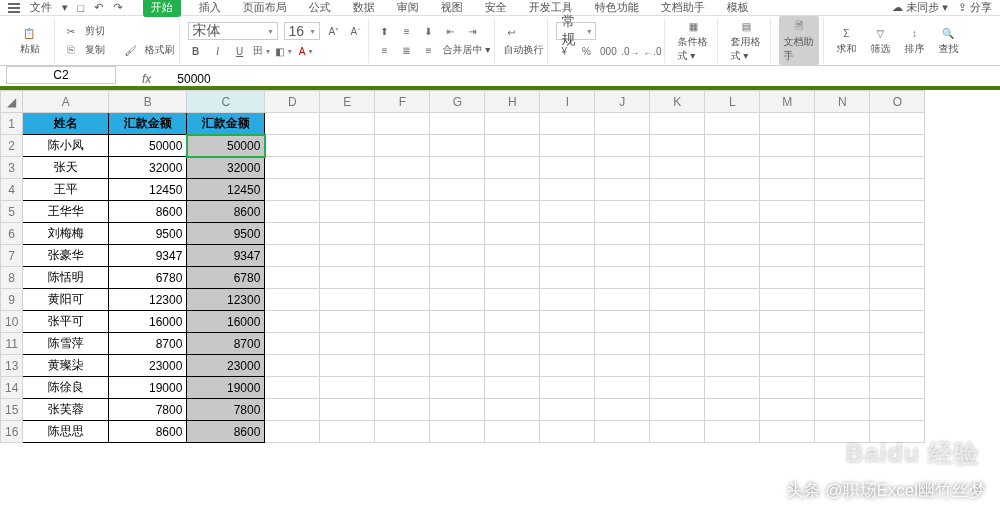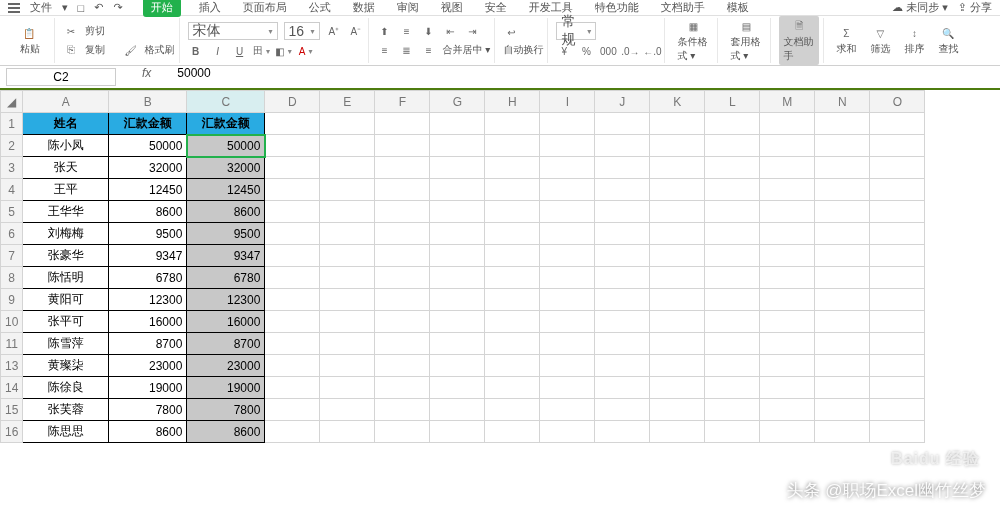--- a/index.html
+++ b/index.html
@@ -20,21 +20,21 @@
 .rgroup.nb { border-right: none; }
 .rrow { display: flex; gap: 6px; align-items: center; }
 .ricon { width: 16px; height: 16px; display: inline-flex; align-items: center; justify-content: center; color: #666; }
 .rbtn { display: flex; flex-direction: column; align-items: center; gap: 1px; padding: 2px 4px; cursor: pointer; }
 .rbtn.big { width: 40px; }
 .rbtn.active { background: #d0d0d0; border-radius: 2px; }
 .sel { border: 1px solid #ccc; padding: 1px 4px; font-size: 14px; background: #fff; height: 18px; display: flex; align-items: center; justify-content: space-between; }
 .dd::after { content: "▾"; font-size: 8px; margin-left: 3px; color: #888; }
 
 
-.fbar { display: flex; height: 24px; border-bottom: 2px solid #4d7c0f; align-items: flex-start; font-size: 12px; }
+.fbar { display: flex; height: 24px; border-bottom: 4px solid #4d7c0f; align-items: flex-end; font-size: 12px; }
 .namebox { width: 110px; border: 1px solid #ccc; margin: 2px 6px; padding: 1px 6px; text-align: center; height: 18px; }
 .fx { margin: 0 20px; color: #666; font-style: italic; }
 .fval { padding-left: 6px; }
 
 
 .gridwrap { position: relative; overflow: hidden; }
 table.grid { border-collapse: collapse; table-layout: fixed; }
 table.grid th, table.grid td { border: 1px solid #d4d4d4; font-size: 12px; height: 22px; padding: 0 4px; text-align: center; background: #fff; }
 table.grid th { background: #f3f3f3; color: #777; font-weight: normal; }
 table.grid th.corner { width: 18px; }
@@ -44,21 +44,21 @@
 
 
 .hdr { background: #29abe2 !important; color: #000; font-weight: bold; border: 1px solid #000 !important; }
 .bord { border: 1px solid #000 !important; }
 .selcell { background: #c8c8c8 !important; }
 .selrange { outline: 2px solid #22b14c; outline-offset: -1px; }
 th.csel, th.rsel { background: #d8eef0 !important; color: #0a8; }
 
 
 .wm { position: absolute; right: 14px; bottom: 8px; color: rgba(255,255,255,0.92); font-size: 17px; text-shadow: 0 0 4px rgba(0,0,0,0.6); font-weight: 500; }
-.wm2 { position: absolute; right: 20px; bottom: 40px; color: rgba(255,255,255,0.6); font-size: 16px; font-weight: bold; text-shadow: 0 0 3px rgba(0,0,0,0.3); letter-spacing: 1px; }
+.wm2 { position: absolute; right: 20px; bottom: 40px; color: rgba(255,255,255,0.6); font-size: 25px; font-weight: bold; text-shadow: 0 0 3px rgba(0,0,0,0.3); letter-spacing: 1px; }
 </style>
 </head>
 <body>
 
 <div class="tabbar">
   <div class="left">
     <span class="hamburger"></span>
     <span>文件</span>
     <span>▾</span>
     <span>□</span>

